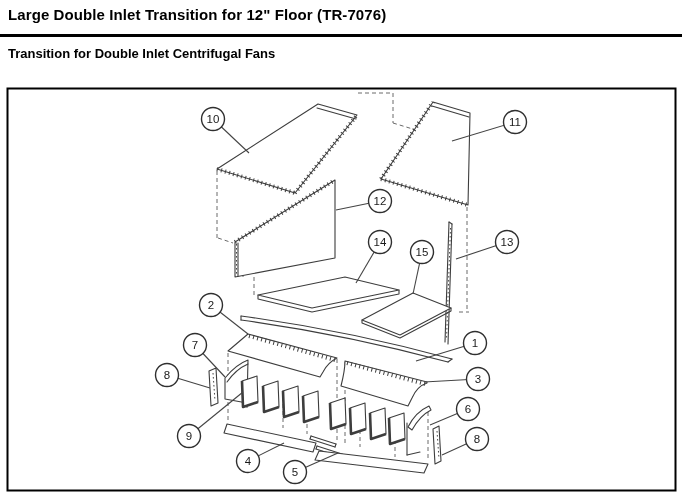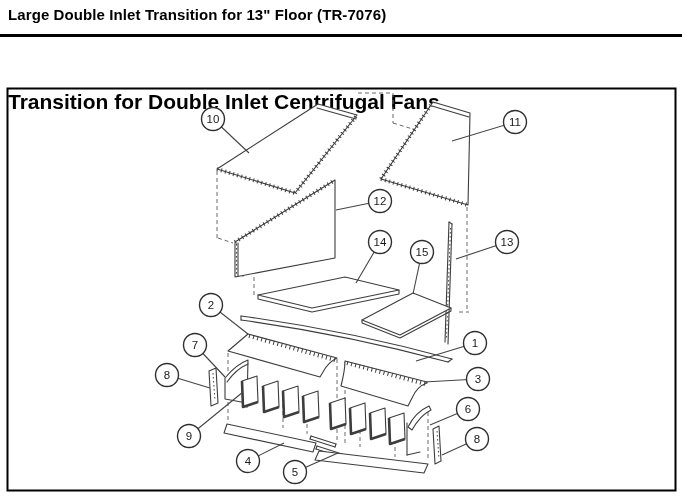--- a/index.html
+++ b/index.html
@@ -1,41 +1,41 @@
 <!DOCTYPE html>
 <html><head>
 <meta charset="utf-8">
 <style>
   html,body{margin:0;padding:0;background:#fff;}
   .page{position:relative;width:682px;height:498px;background:#fff;overflow:hidden;
         font-family:"Liberation Sans", sans-serif;}
   .doc-title{position:absolute;top:6px;left:8px;font-size:15px;font-weight:bold;color:#000;
              letter-spacing:.1px;white-space:nowrap;}
   .rule{position:absolute;top:34px;left:0;width:682px;height:3px;background:#000;}
-  .section-title{position:absolute;top:46px;left:8px;font-size:21px;font-weight:bold;color:#000;
-                 white-space:nowrap;margin-top:44px;}
+  .section-title{position:absolute;top:46px;left:8px;font-size:13px;font-weight:bold;color:#000;
+                 white-space:nowrap;}
   svg.diagram{position:absolute;top:0;left:0;}
   .frame{fill:none;stroke:#000;stroke-width:2;}
   .ln{fill:none;stroke:#3d3d3d;stroke-width:1.1;stroke-linejoin:round;stroke-linecap:round;}
   .fw{fill:#ffffff;}
   .hatch{fill:none;stroke:#3d3d3d;stroke-width:4;stroke-dasharray:1 3.2;stroke-linecap:butt;}
   .dash{fill:none;stroke:#6a6a6a;stroke-width:1;stroke-dasharray:4 3;}
   .dotdash{fill:none;stroke:#4a4a4a;stroke-width:1;stroke-dasharray:1.6 2.4;}
   .pthick{fill:none;stroke:#3d3d3d;stroke-width:2.6;stroke-linejoin:round;}
   .leader{stroke:#444;stroke-width:1.1;}
   .balloon{fill:#fff;stroke:#2f2f2f;stroke-width:1.4;}
   .balloon-txt{font-family:"Liberation Sans",sans-serif;font-size:11.5px;fill:#1a1a1a;
                text-anchor:middle;}
 </style>
 </head>
 <body>
 
 <div class="page">
 
-  <div class="doc-title">Large Double Inlet Transition for 13" Floor (TR-7076)</div>
+  <div class="doc-title">Large Double Inlet Transition for 12" Floor (TR-7076)</div>
   <div class="rule"></div>
   <div class="section-title">Transition for Double Inlet Centrifugal Fans</div>
 
   <svg class="diagram" width="682" height="498" viewBox="0 0 682 498">
 
     <rect class="frame" x="7.5" y="88.5" width="668" height="402"></rect>
 
     <g>
       <line class="dash" x1="217" y1="171" x2="217" y2="238"></line>
       <line class="dash" x1="218" y1="238" x2="233" y2="243"></line>

